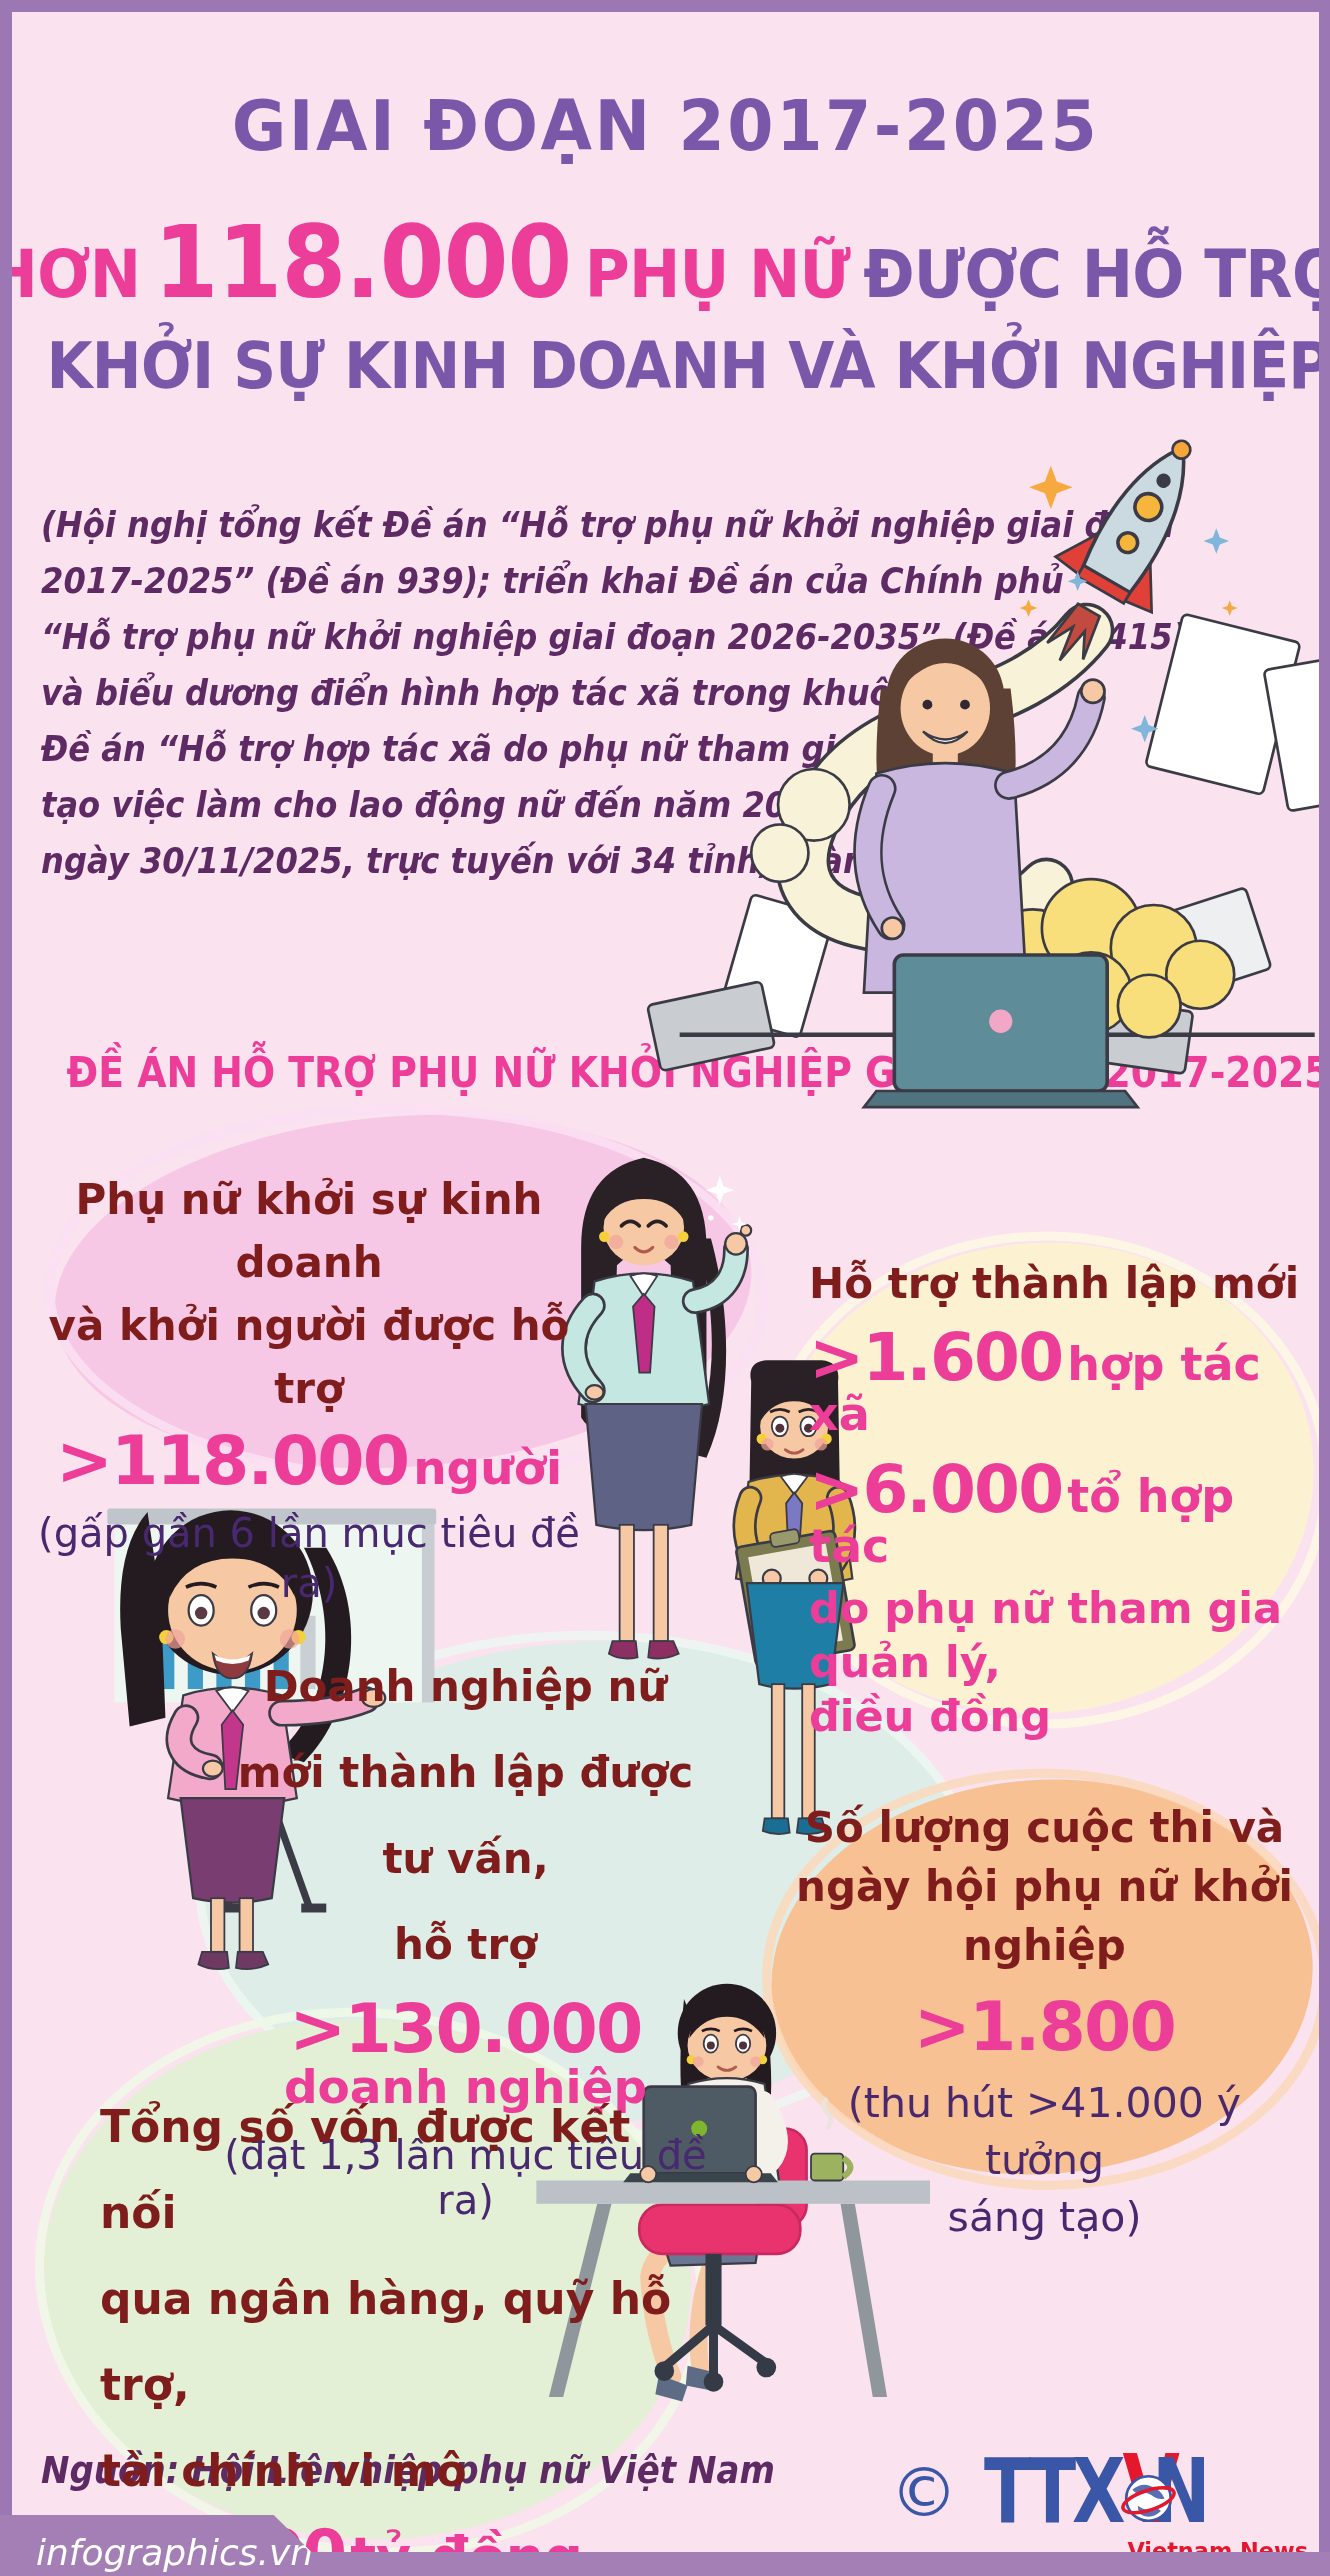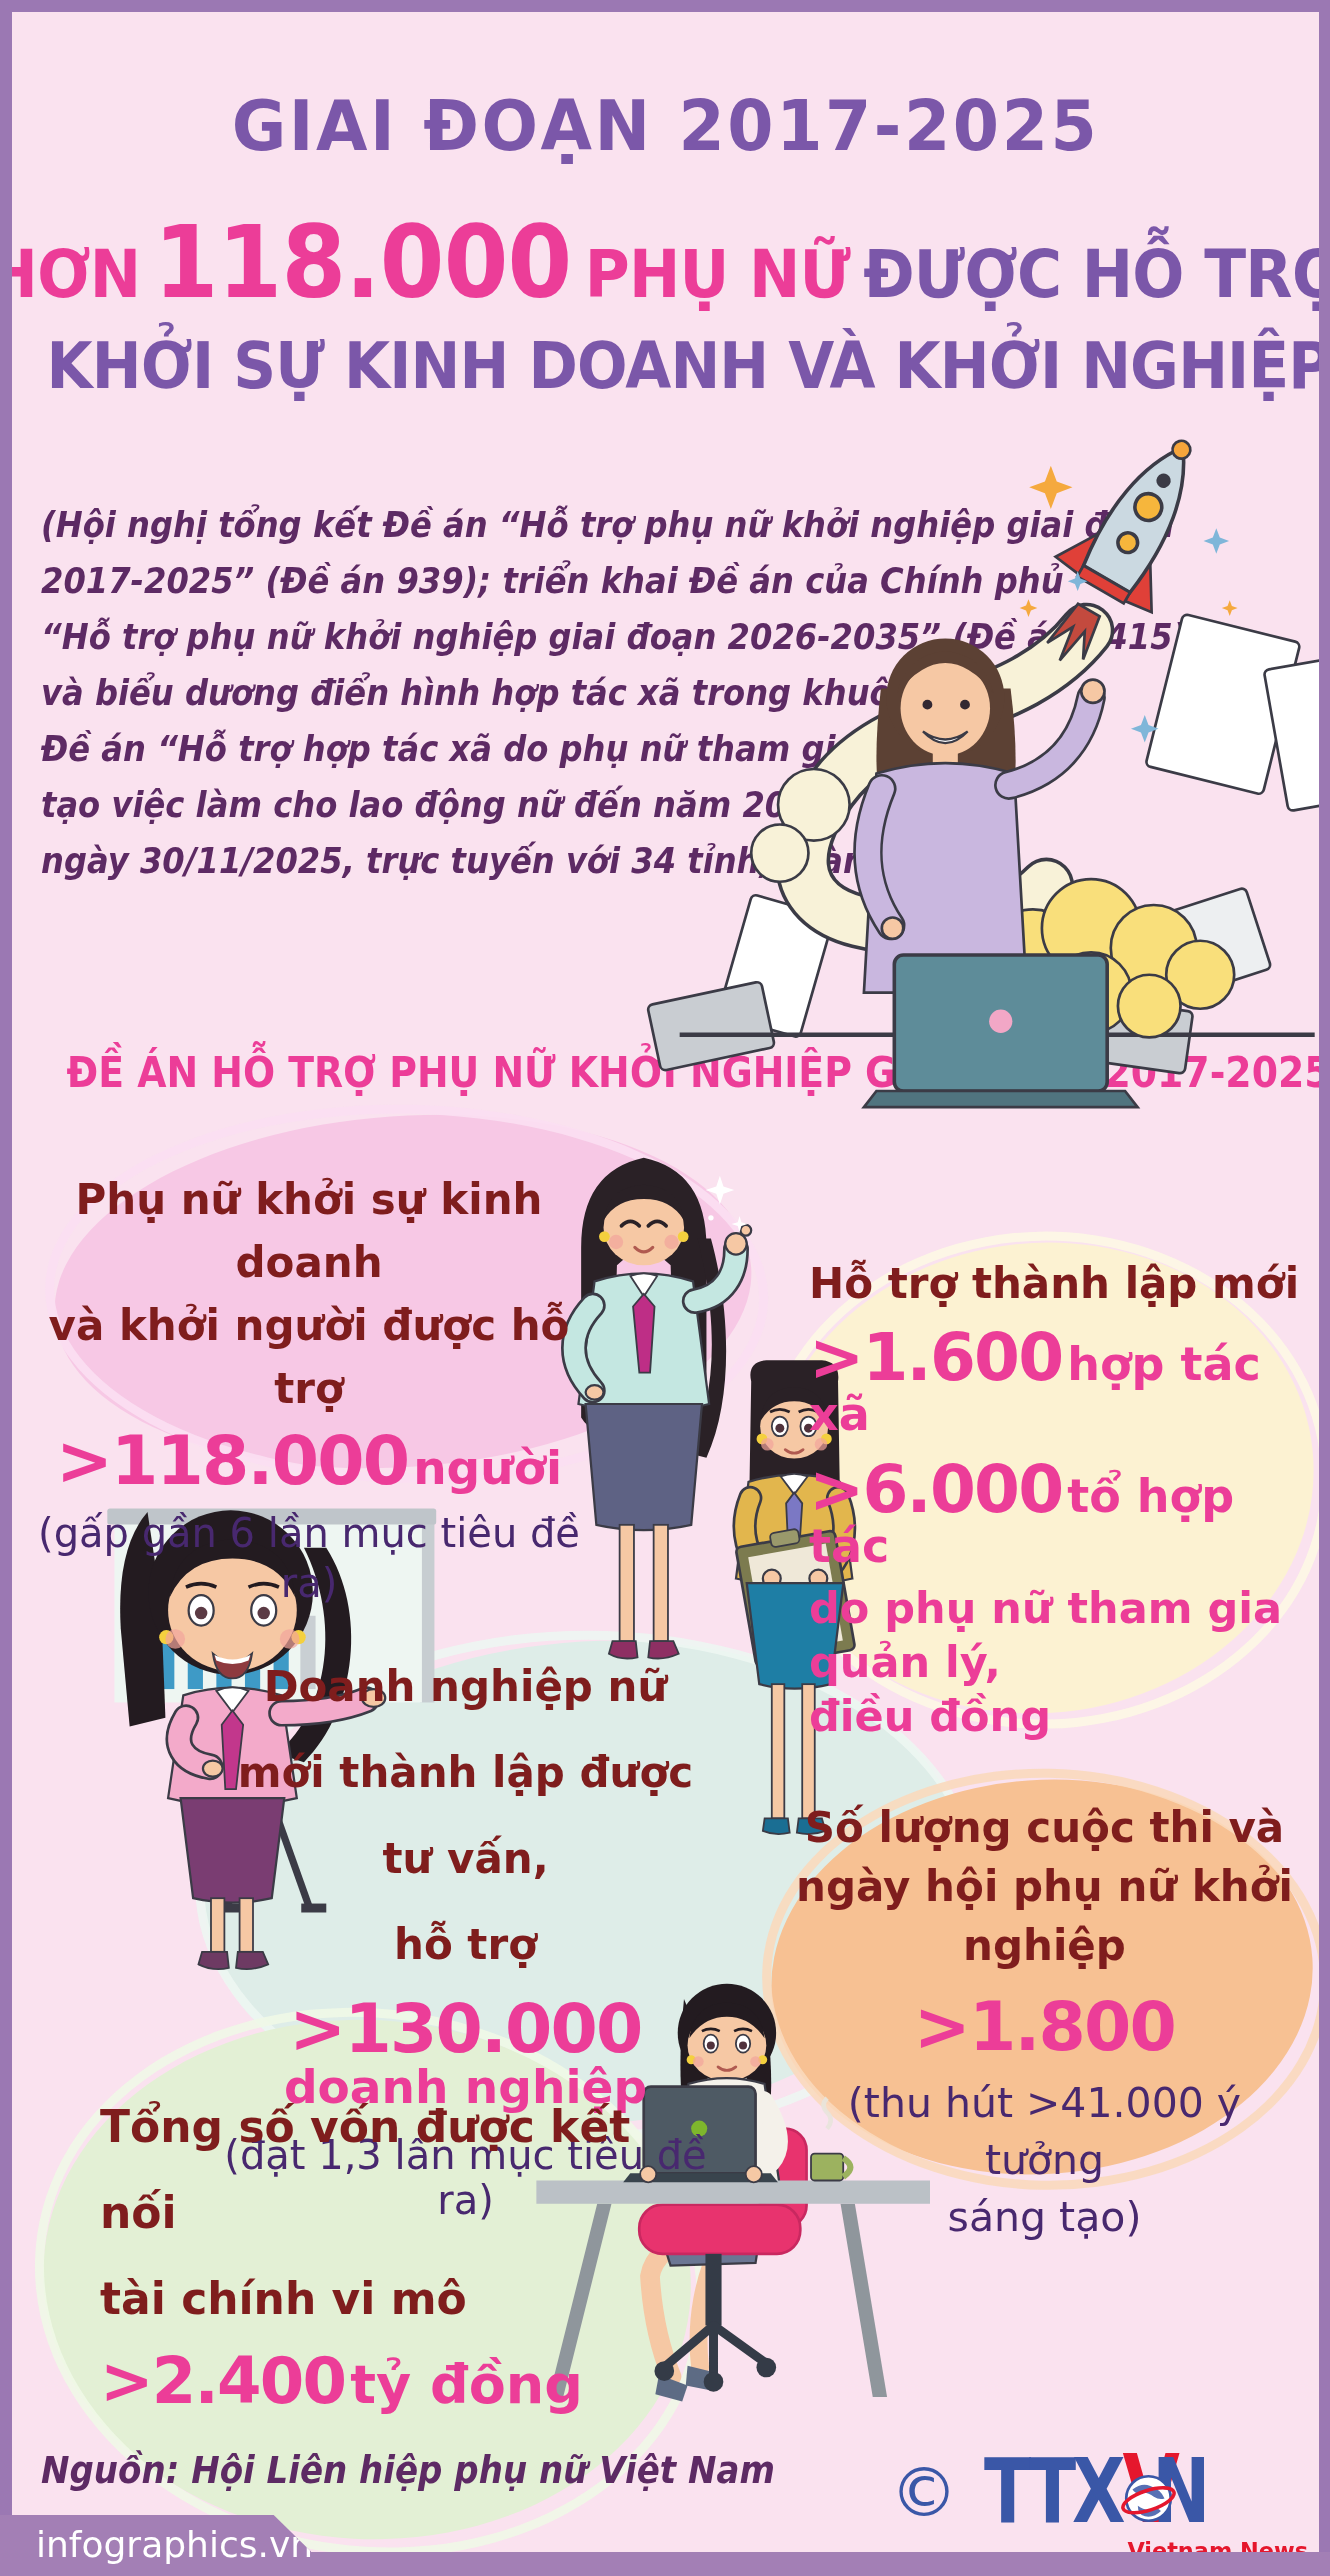--- a/index.html
+++ b/index.html
@@ -6,21 +6,21 @@
   .page{position:relative;width:1331px;height:2576px;background:#FAE2EF;overflow:hidden;
         font-family:"DejaVu Sans","Liberation Sans",sans-serif;}
   
   .b-top,.b-left,.b-right{position:absolute;background:#9B78B3;z-index:40;}
   .b-top{left:0;top:0;width:1331px;height:11.6px;}
   .b-left{left:0;top:0;width:11.6px;height:2576px;}
   .b-right{right:0;top:0;width:11.6px;height:2576px;}
   .band{position:absolute;left:0;top:2552px;width:1331px;height:24px;background:#A37FB5;z-index:41;}
   .banner{position:absolute;left:0;top:2515px;width:311px;height:61px;background:#A37FB5;z-index:42;
           clip-path:polygon(0 0,88% 0,100% 60%,100% 100%,0 100%);}
-  .banner span{position:absolute;left:36px;top:9px;font-size:36px;color:#fff;}
+  .banner span{position:absolute;left:36px;top:17px;font-style:italic;font-size:36px;color:#fff;}
 
   
   .period{position:absolute;left:0;top:85px;width:1331px;text-align:center;color:#7B57A9;
           font-size:70px;font-weight:700;letter-spacing:2.7px;transform:scaleX(.95);}
   .t1{position:absolute;left:0;top:204px;width:1331px;display:flex;justify-content:center;
       align-items:baseline;gap:14.3px;transform:scaleX(.93);white-space:nowrap;}
   .t1 span{font-weight:700;letter-spacing:-0.9px;}
   .t1 .pk{color:#EC3D98;font-size:66px;}
   .t1 .num{color:#EC3D98;font-size:100px;}
   .t1 .pu{color:#7B57A9;font-size:66px;}
@@ -403,20 +403,21 @@
     <div class="lab">ngày hội phụ nữ khởi nghiệp</div>
     <div class="val">
       <span class="n">&gt;1.800</span>
     </div>
     <div class="note">(thu hút &gt;41.000 ý tưởng</div>
     <div class="note" style="margin-top:0">sáng tạo)</div>
   </div>
 
   <div class="btxt tx5">
     <div class="lab">Tổng số vốn được kết nối</div>
+    <div class="lab">qua ngân hàng, quỹ hỗ trợ,</div>
     <div class="lab">tài chính vi mô</div>
     <div class="val">
       <span class="n">&gt;2.400</span>
       <span class="u">tỷ đồng</span>
     </div>
   </div>
 
   <div class="source">Nguồn: Hội Liên hiệp phụ nữ Việt Nam</div>
   <div class="copy">©</div>
   <div class="ttxvn">

